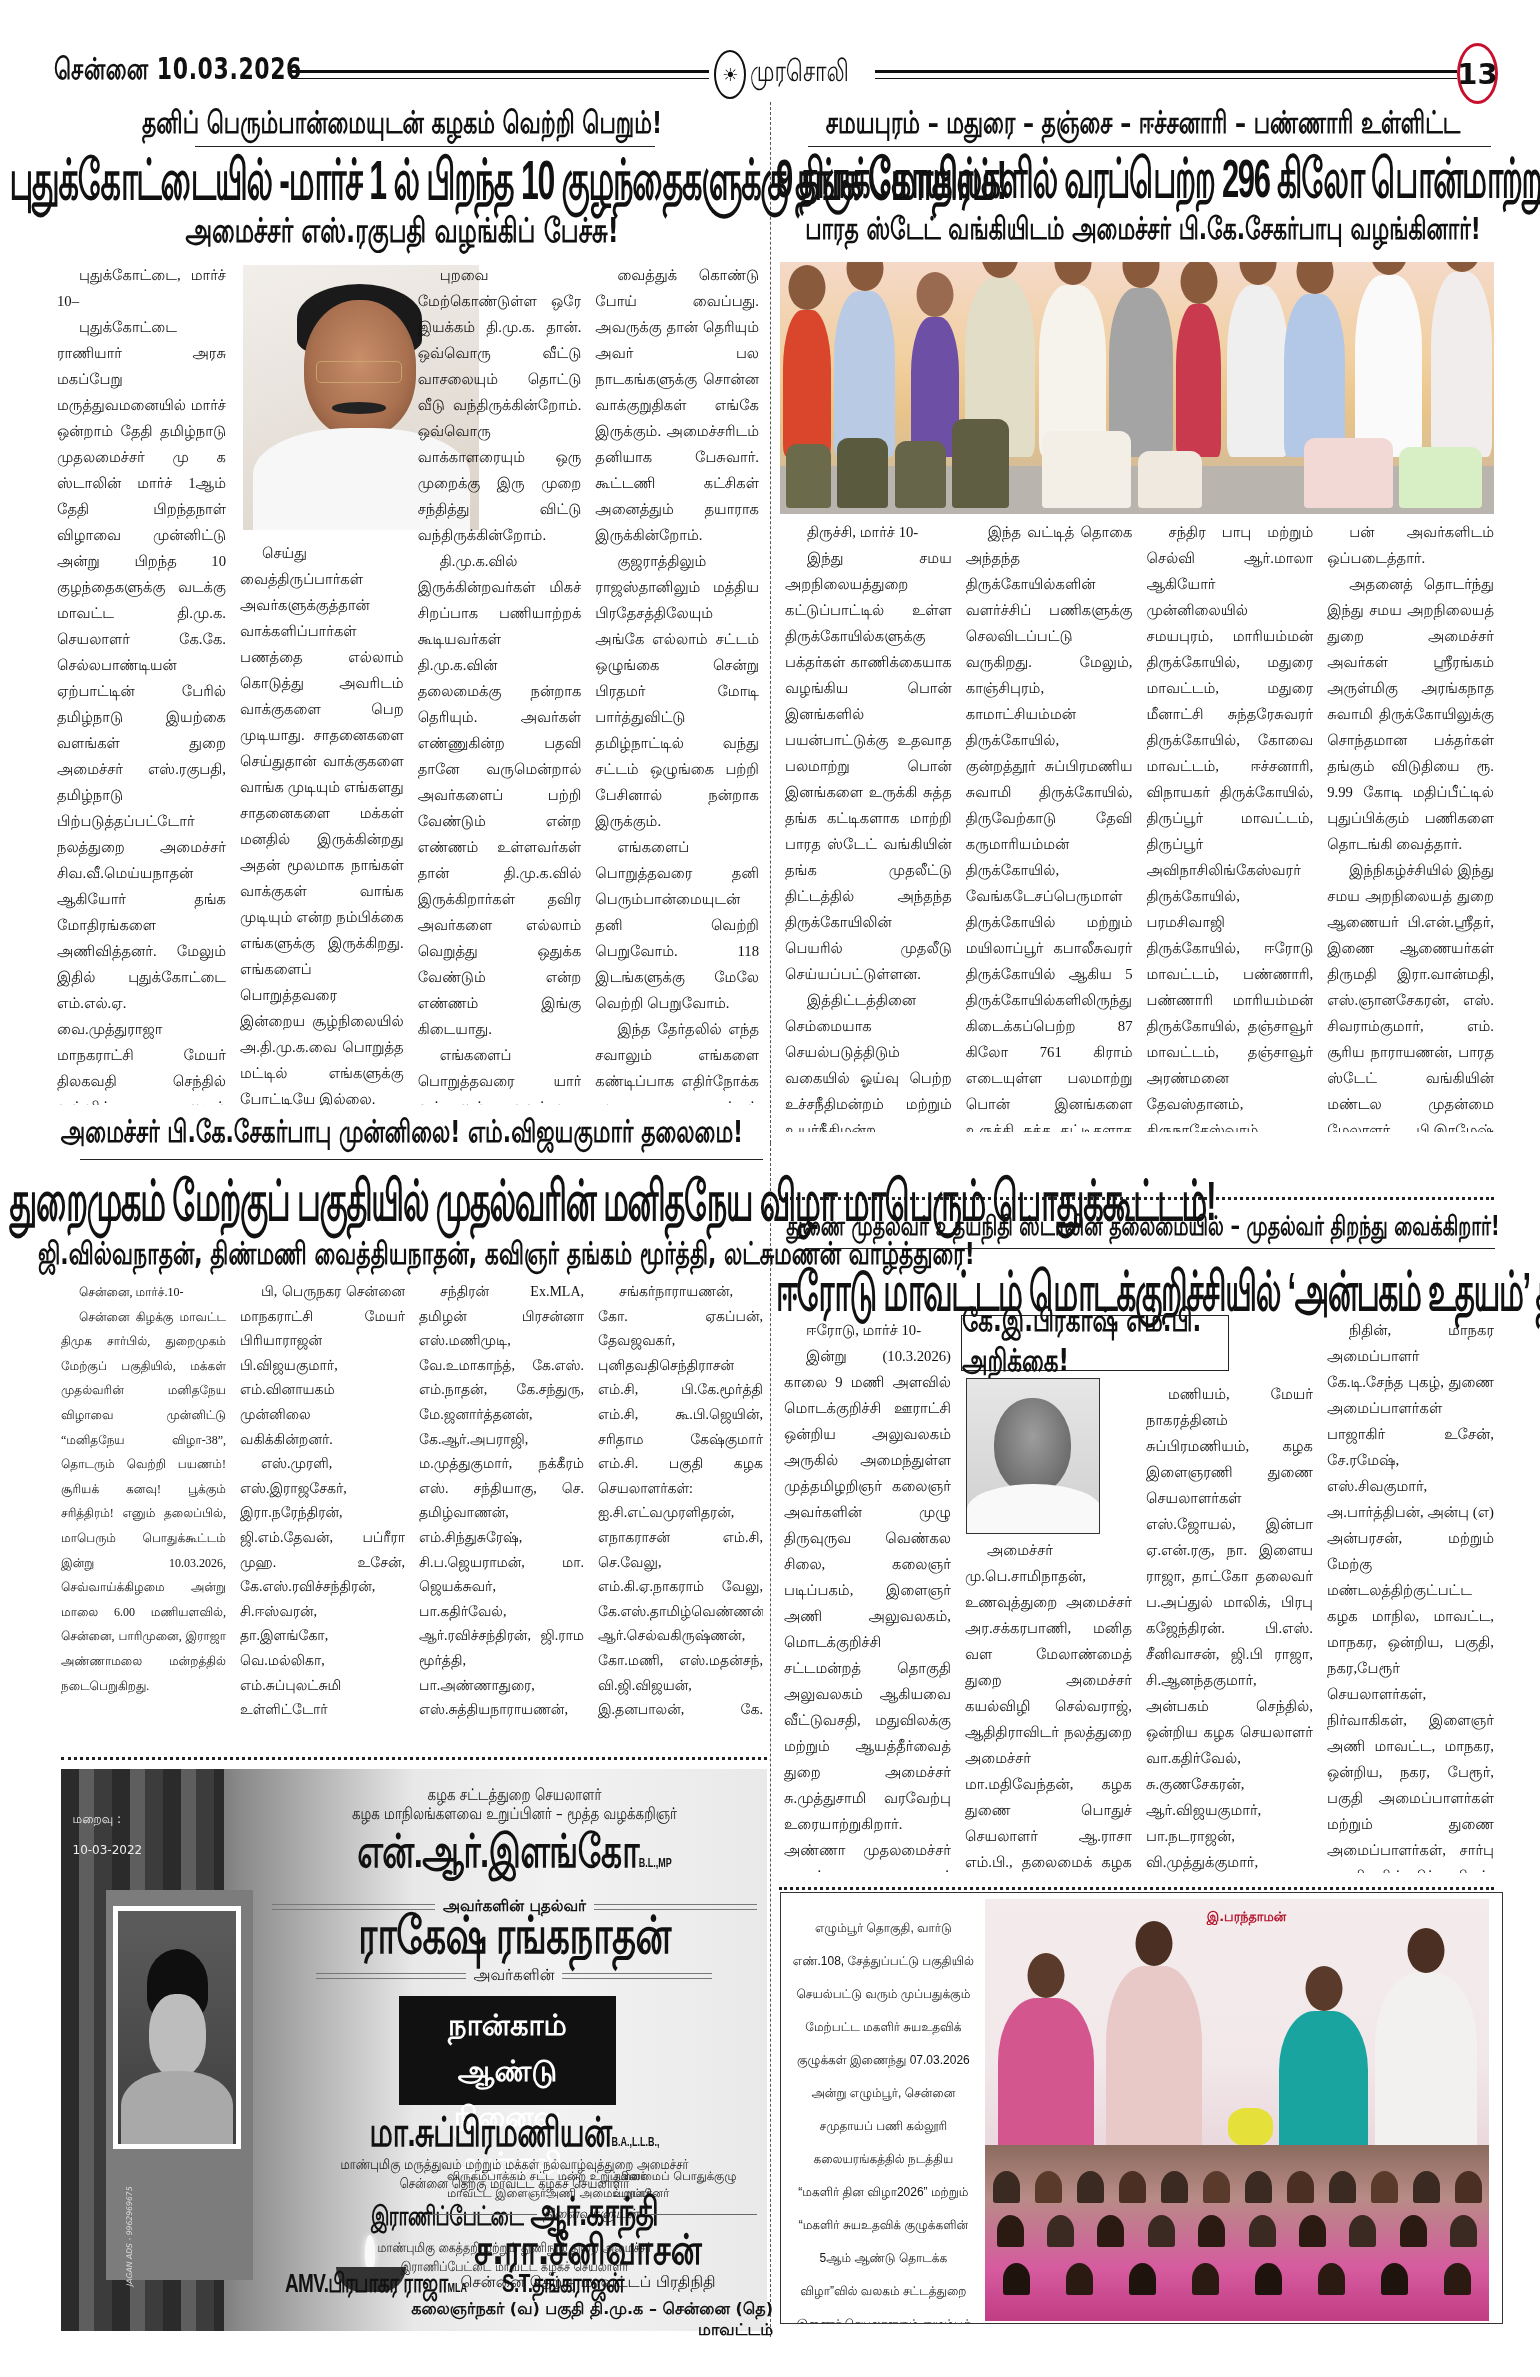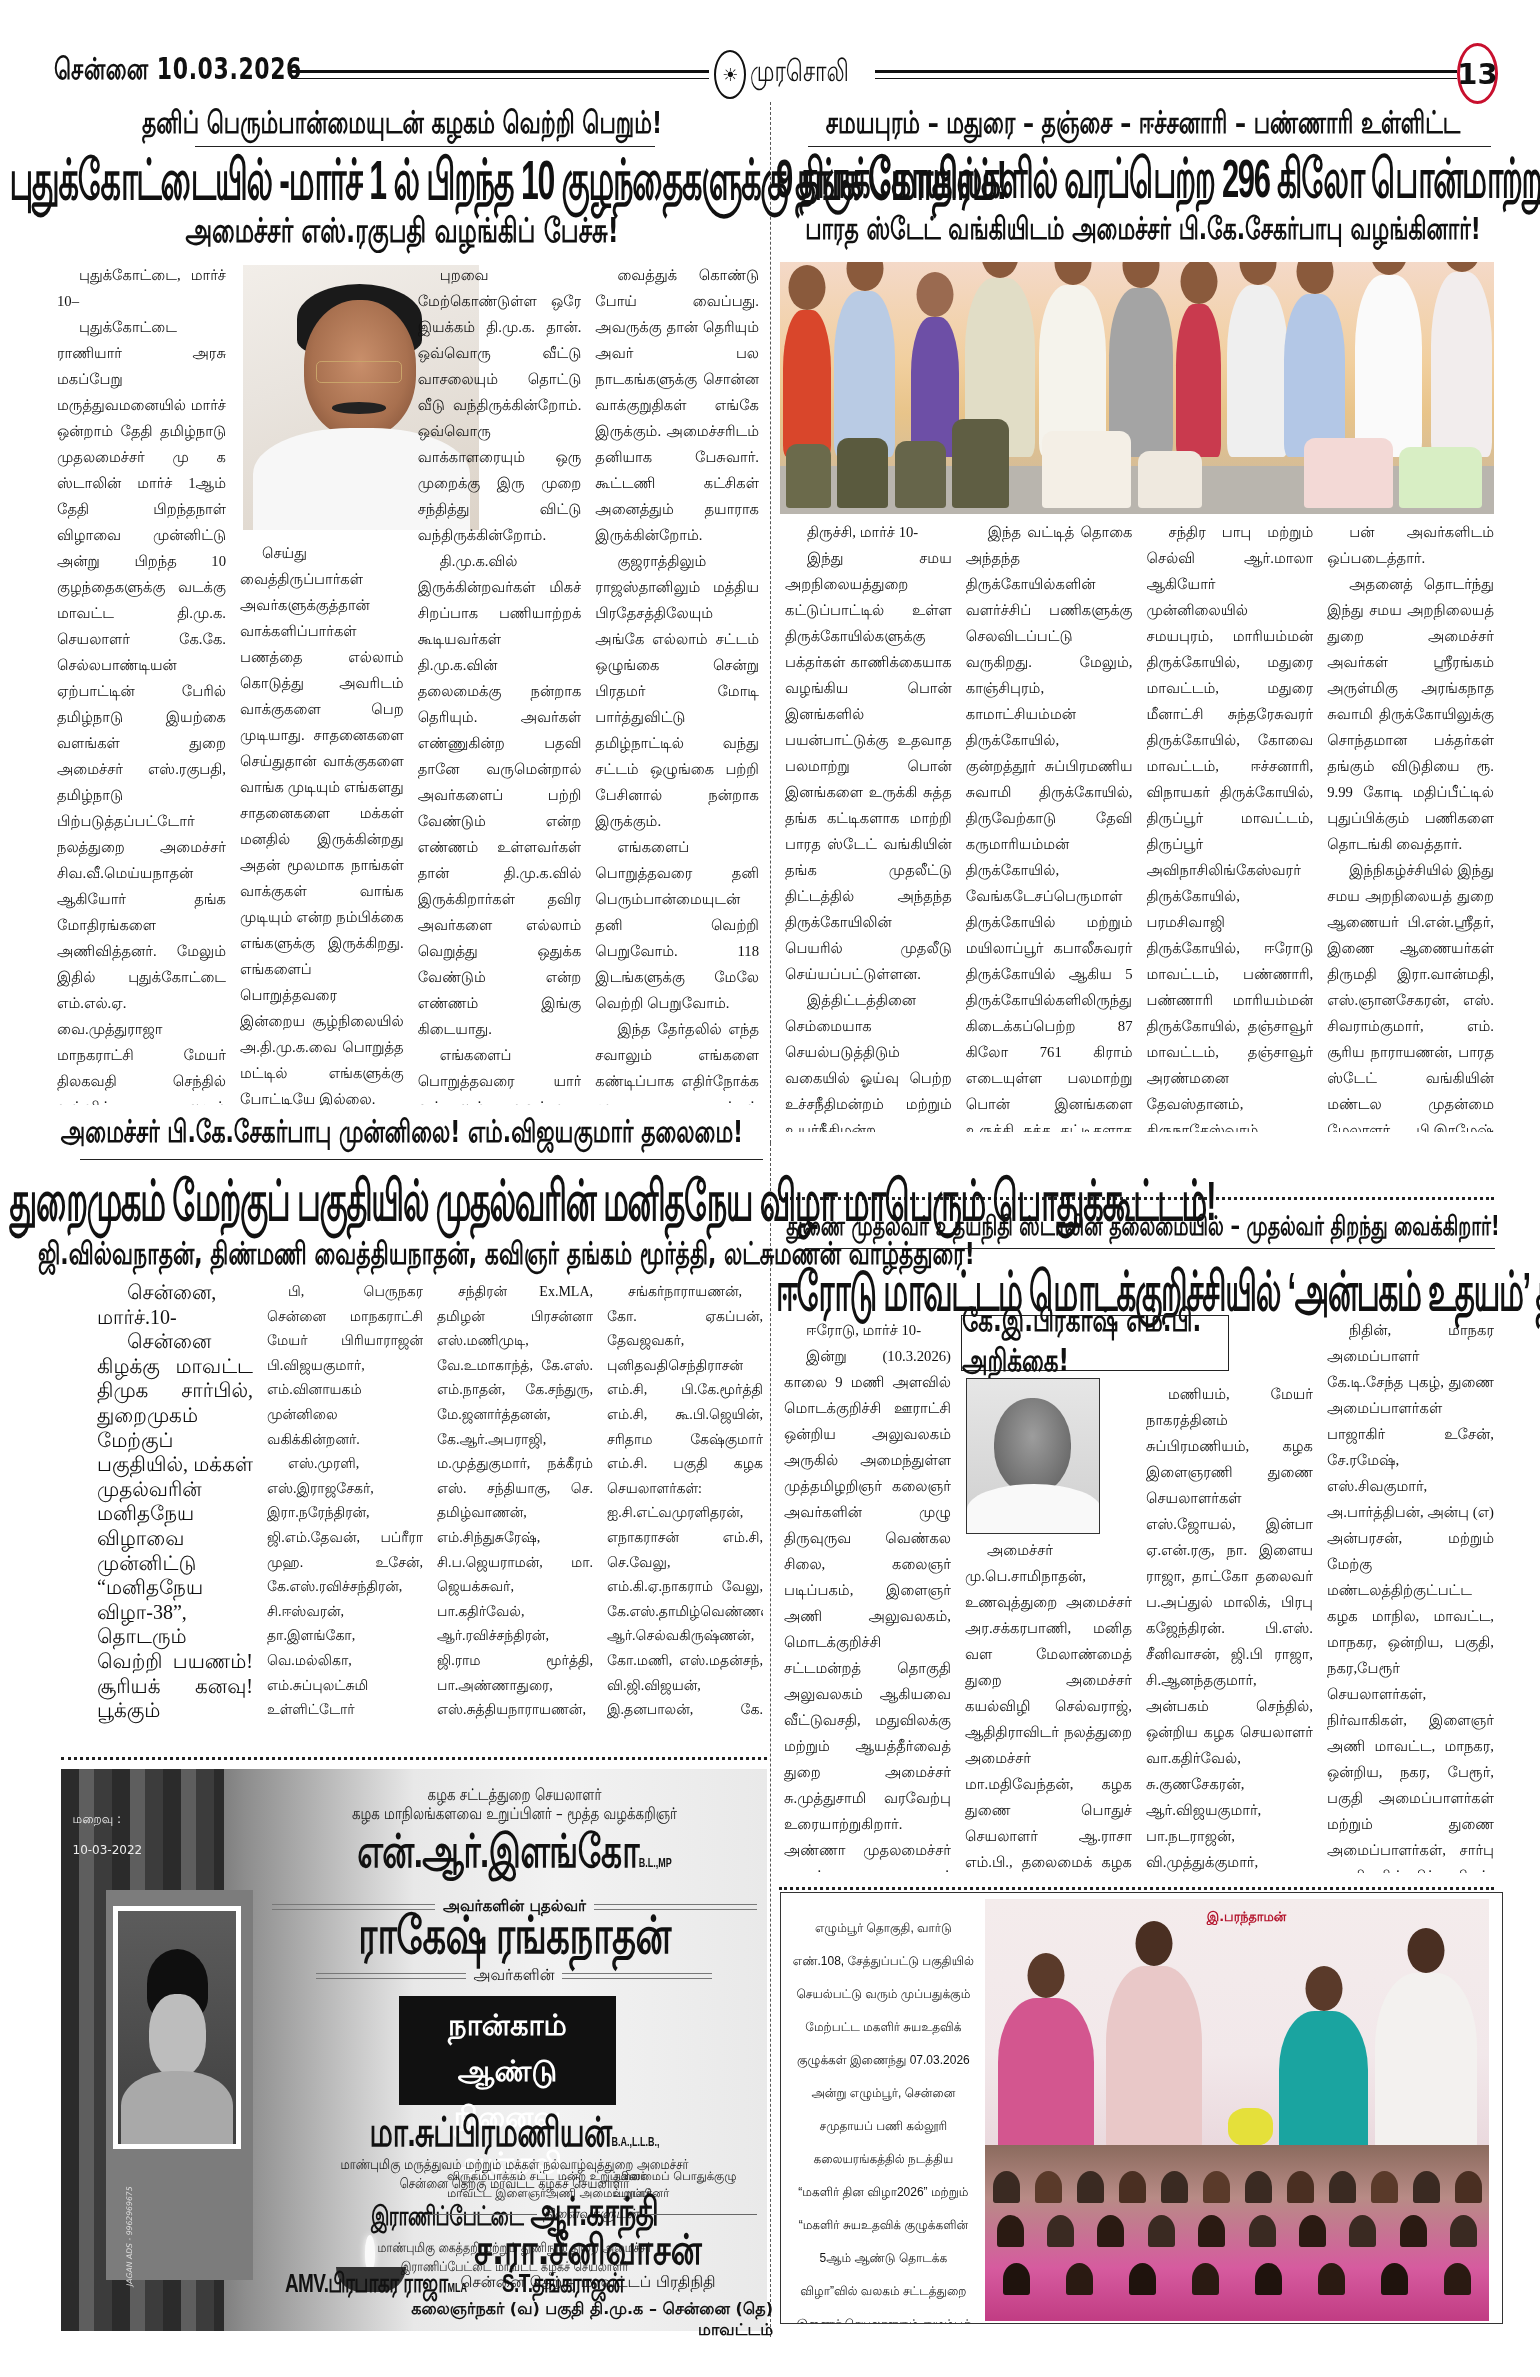--- a/index.html
+++ b/index.html
@@ -209,21 +209,21 @@
 
 <div class="h-dashed" style="left:779px; width:715px; top:1197px;"></div>
 
 <section>
   <div class="kicker" style="left:38px; width:728px; top:1114px;">அமைச்சர் பி.கே.சேகர்பாபு முன்னிலை! எம்.விஜயகுமார் தலைமை!</div>
   <div class="kicker-rule" style="left:80px; width:683px; top:1159px;"></div>
   <div class="headline" style="left:9.6px; width:760px; top:1169px; font-size:32px;">துறைமுகம் மேற்குப் பகுதியில் முதல்வரின் மனிதநேய விழா மாபெரும் பொதுக்கூட்டம்!</div>
   <div class="subhead" style="left:38px; width:728px; top:1236px; font-size:22px;">ஜி.வில்வநாதன், திண்மணி வைத்தியநாதன், கவிஞர் தங்கம் மூர்த்தி, லட்சுமணன் வாழ்த்துரை!</div>
 
   <div class="cols" style="left:61px; top:1280px; width:702px; height:444px;">
-    <div class="col" style="font-size:20px; line-height:24.6px;margin-left:36px;">
+    <div class="col" style="font-size:12px; line-height:24.6px;">
       <p class="dateline">சென்னை, மார்ச்.10-</p>
       <p>சென்னை கிழக்கு மாவட்ட திமுக சார்பில், துறைமுகம் மேற்குப் பகுதியில், மக்கள் முதல்வரின் மனிதநேய விழாவை முன்னிட்டு “மனிதநேய விழா-38”, தொடரும் வெற்றி பயணம்! சூரியக் கனவு! பூக்கும் சரித்திரம்! எனும் தலைப்பில், மாபெரும் பொதுக்கூட்டம் இன்று 10.03.2026, செவ்வாய்க்கிழமை அன்று மாலை 6.00 மணியளவில், சென்னை, பாரிமுனை, இராஜா அண்ணாமலை மன்றத்தில் நடைபெறுகிறது.</p>
 
     </div>
     <div class="col" style="font-size:14px; line-height:24.6px;">
       <p>பி, பெருநகர சென்னை மாநகராட்சி மேயர் பிரியாராஜன் பி.விஜயகுமார், எம்.வினாயகம் முன்னிலை வகிக்கின்றனர்.</p>
       <p>எஸ்.முரளி, எஸ்.இராஜசேகர், இரா.நரேந்திரன், ஜி.எம்.தேவன், பப்ரீரா முஹ. உசேன், கே.எஸ்.ரவிச்சந்திரன், சி.ஈஸ்வரன், தா.இளங்கோ, வெ.மல்லிகா, எம்.சுப்புலட்சுமி உள்ளிட்டோர் வரவேற்றனர்.</p>
 
     </div>
     <div class="col" style="font-size:14px; line-height:24.6px;">

